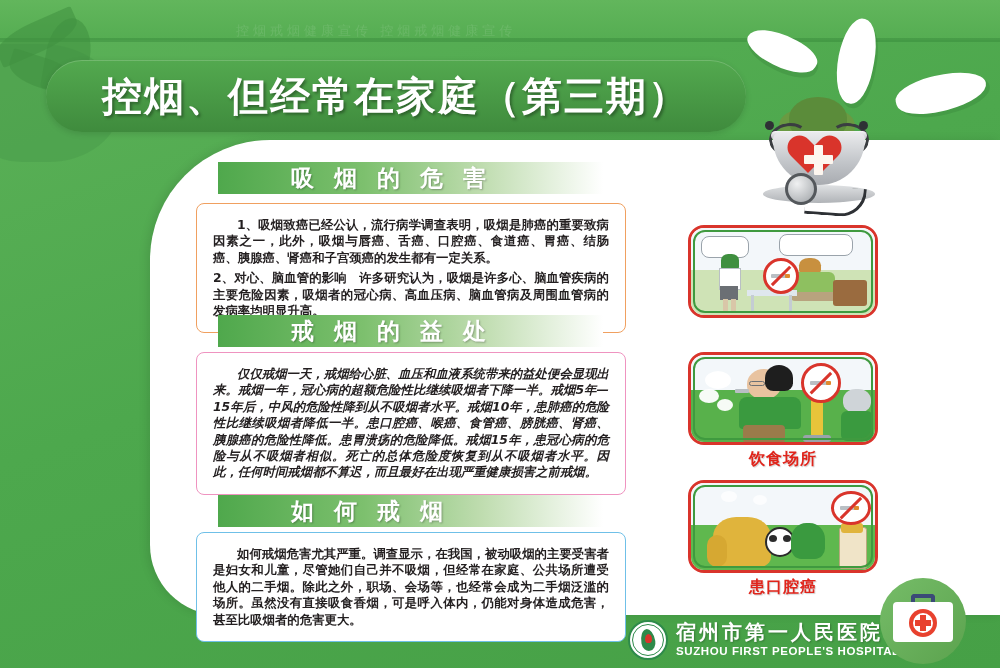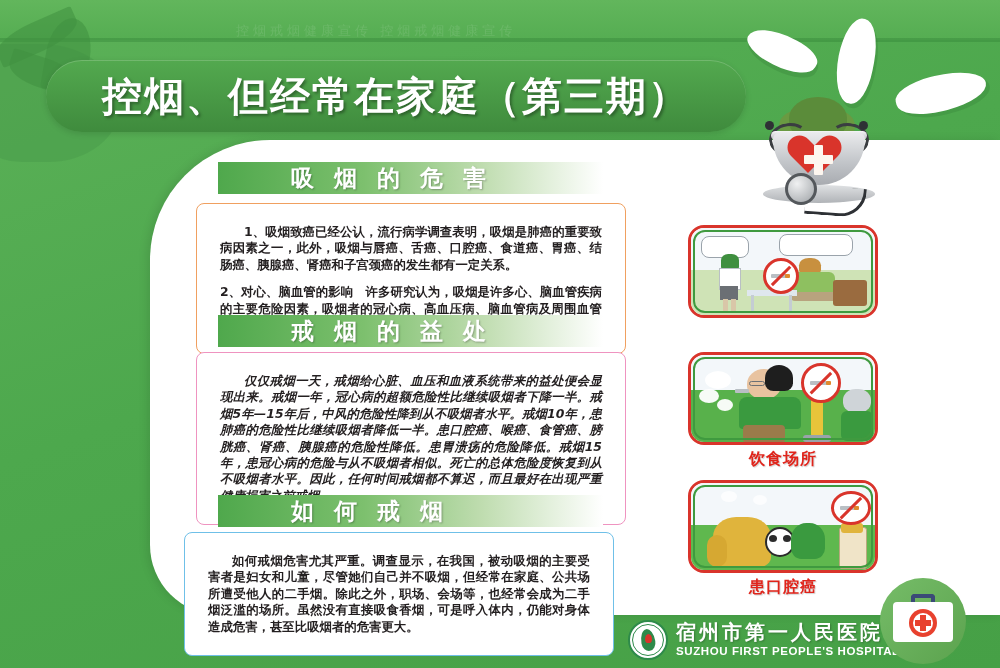--- a/index.html
+++ b/index.html
@@ -117,21 +117,21 @@
     font-family:"DejaVu Sans","Liberation Sans",sans-serif;white-space:nowrap;
   }
 
   
   .txt-box{
     position:absolute;width:430px;border-radius:8px;
     background:#ffffff;box-sizing:border-box;
     padding:9px 12px 9px 12px;
   }
   .txt-box p{
-    margin:11px;color:#231f20;font-size:12.4px;line-height:16.4px;
+    margin:4px;color:#231f20;font-size:12.4px;line-height:16.4px;
     font-weight:bold;text-align:justify;
     font-family:"DejaVu Sans","Liberation Sans",sans-serif;
   }
   .txt-box p.indent{text-indent:24px;}
   .box-orange{border:1.6px solid #f0a060;}
   .box-pink{border:1.6px solid #ef93c0;}
   .box-blue{border:1.6px solid #6fc0e8;}
 
   
   .ill{
@@ -266,21 +266,21 @@
   <div class="sec-head" style="left:218px;top:315px;">
     <span>戒 烟 的 益 处</span>
   </div>
   <div class="txt-box box-pink" style="left:196px;top:352px;font-style:italic;">
     <p class="indent">仅仅戒烟一天，戒烟给心脏、血压和血液系统带来的益处便会显现出来。戒烟一年，冠心病的超额危险性比继续吸烟者下降一半。戒烟5年—15年后，中风的危险性降到从不吸烟者水平。戒烟10年，患肺癌的危险性比继续吸烟者降低一半。患口腔癌、喉癌、食管癌、膀胱癌、肾癌、胰腺癌的危险性降低。患胃溃疡的危险降低。戒烟15年，患冠心病的危险与从不吸烟者相似。死亡的总体危险度恢复到从不吸烟者水平。因此，任何时间戒烟都不算迟，而且最好在出现严重健康损害之前戒烟。</p>
   </div>
 
   <div class="sec-head" style="left:218px;top:495px;">
     <span>如 何 戒 烟</span>
   </div>
-  <div class="txt-box box-blue" style="left:184px;top:532px;">
+  <div class="txt-box box-blue" style="left:196px;top:532px;">
     <p class="indent">如何戒烟危害尤其严重。调查显示，在我国，被动吸烟的主要受害者是妇女和儿童，尽管她们自己并不吸烟，但经常在家庭、公共场所遭受他人的二手烟。除此之外，职场、会场等，也经常会成为二手烟泛滥的场所。虽然没有直接吸食香烟，可是呼入体内，仍能对身体造成危害，甚至比吸烟者的危害更大。</p>
   </div>
 
   <div class="ill" style="left:688px;top:225px;">
     <div class="sky"></div>
     <div class="ground"></div>
     <div class="bubble" style="left:10px;top:8px;width:46px;height:20px;"></div>
     <div class="bubble" style="left:88px;top:6px;width:72px;height:20px;"></div>
     <div class="figure" style="left:30px;top:26px;width:18px;height:16px;background:#3f8f3f;border-radius:40% 40% 20% 20%;"></div>
     <div class="figure" style="left:28px;top:40px;width:20px;height:20px;background:#ffffff;border:1px solid #b9bfc4;"></div>

